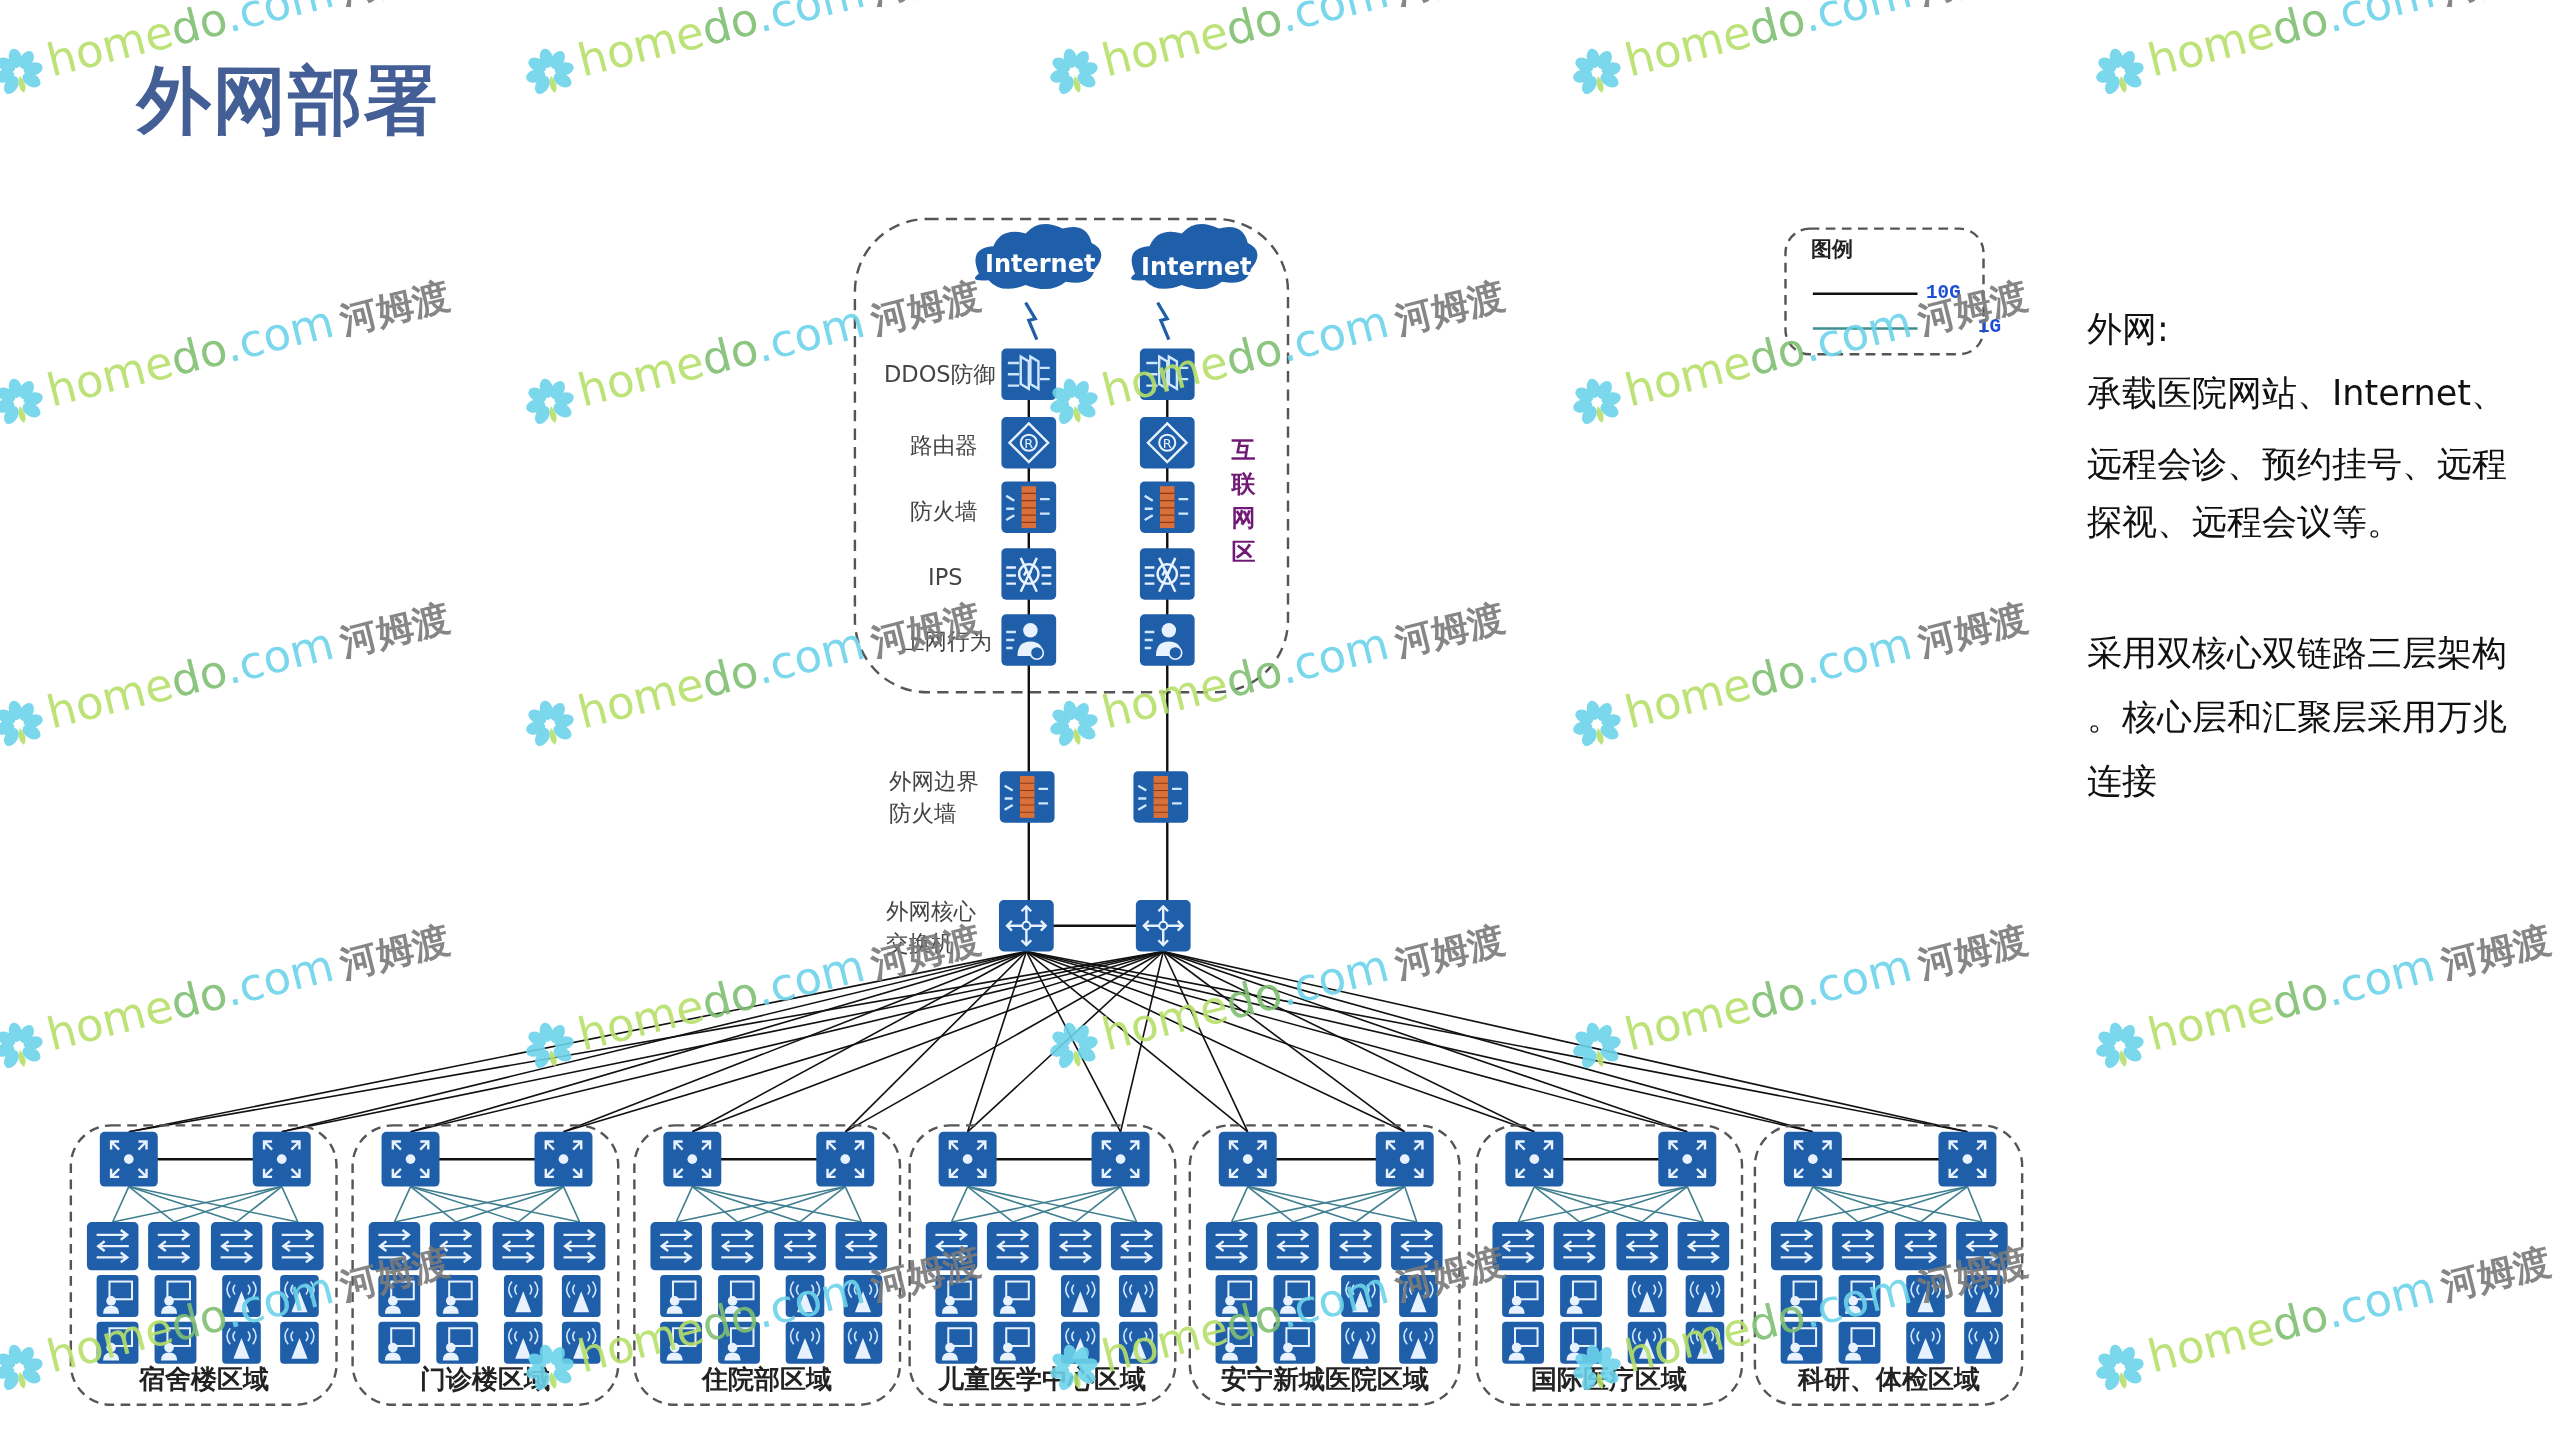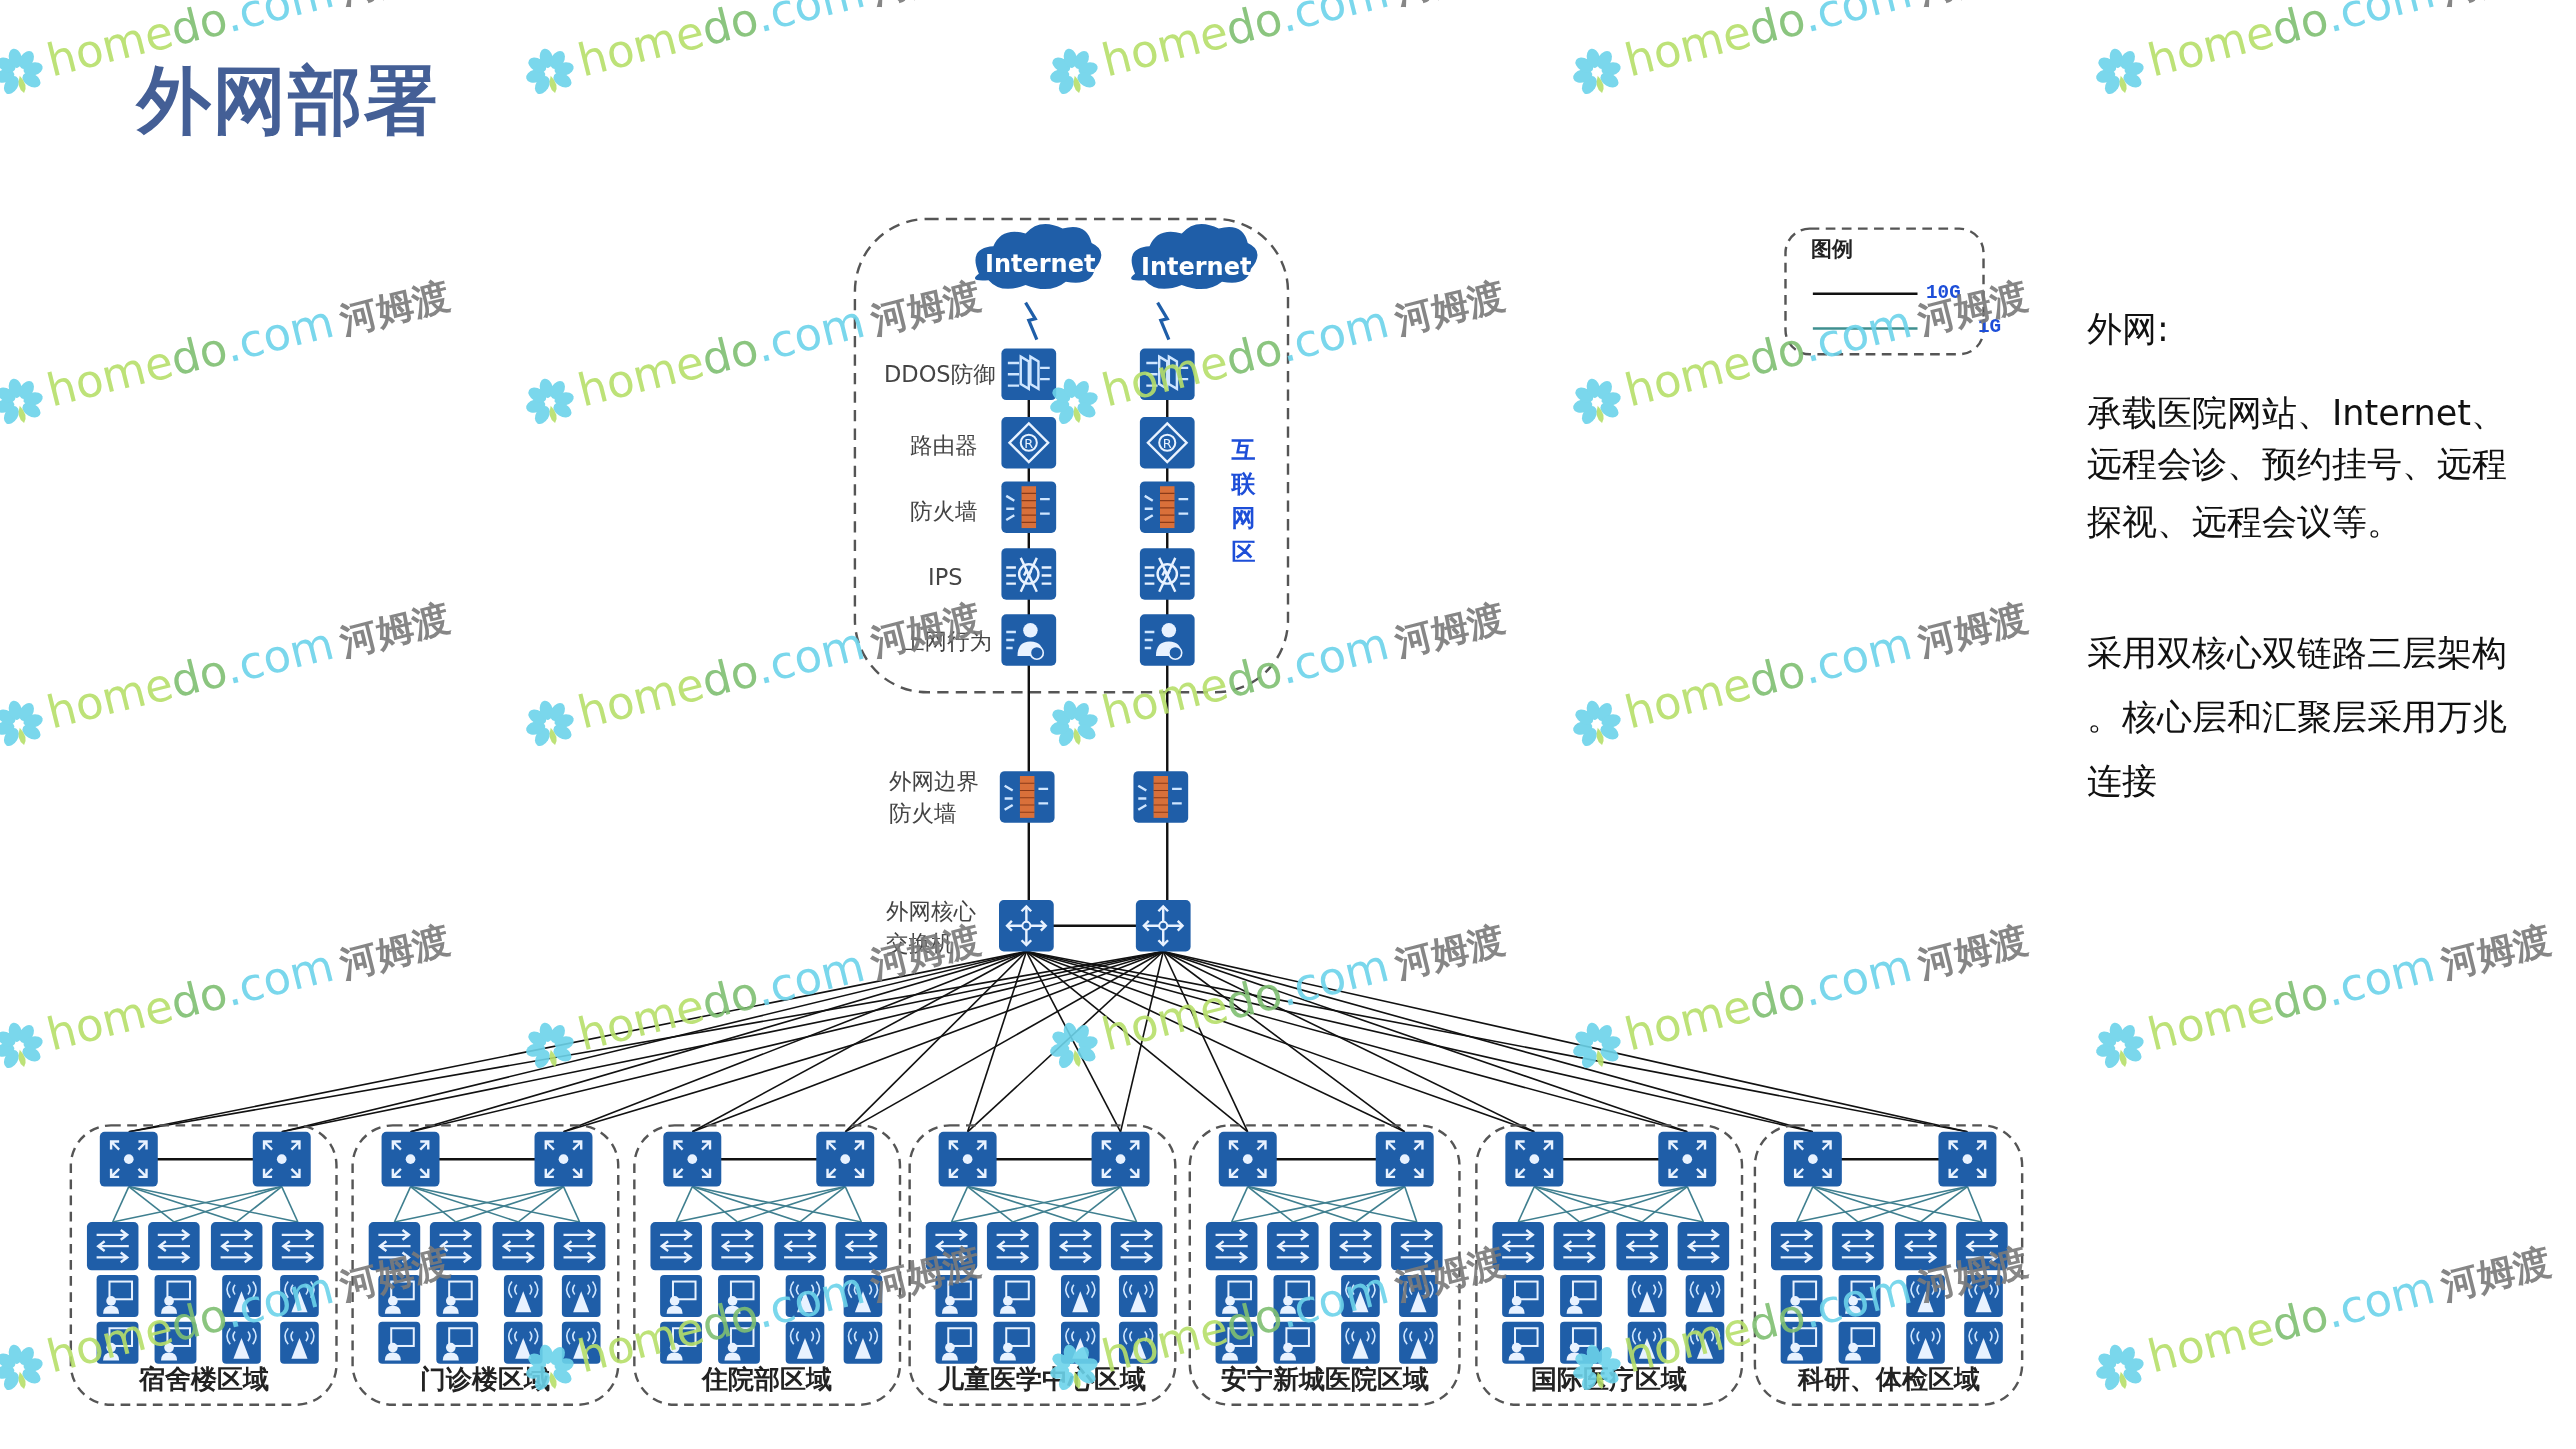--- a/index.html
+++ b/index.html
@@ -2,21 +2,21 @@
 <html style="font-size:13px"><head>
 <meta charset="utf-8">
 <style>
   html,body{margin:0;padding:0;background:#fff;}
   body{width:2576px;height:1449px;position:relative;overflow:hidden;font-family:"DejaVu Sans","Liberation Sans",sans-serif;}
   .abs{position:absolute;}
   #page-title{left:137px;top:52px;font-size:74px;font-weight:bold;color:#445f96;letter-spacing:1.6px;font-family:"DejaVu Sans",sans-serif;}
   #diagram{position:absolute;left:0;top:0;}
   .dev-label{position:absolute;font-size:22.5px;color:#444;font-family:"DejaVu Sans",sans-serif;white-space:nowrap;}
   .zone-label{position:absolute;font-size:26px;color:#222;font-weight:bold;font-family:"DejaVu Sans",sans-serif;white-space:nowrap;transform:translateX(-50%);}
-  #zone-vertical{position:absolute;left:1230px;top:433px;font-size:24px;color:#1d4ed8;width:27px;line-height:34px;text-align:center;font-weight:bold;}
+  #zone-vertical{position:absolute;left:1230px;top:433px;font-size:24px;color:#701a75;width:27px;line-height:34px;text-align:center;font-weight:bold;}
   .right-text{position:absolute;left:2087px;font-size:35px;color:#111;font-family:"DejaVu Sans",sans-serif;white-space:nowrap;}
   .legend-title{position:absolute;left:1811px;top:235px;font-size:21px;font-weight:bold;color:#222;}
   .legend-lab{position:absolute;font-size:19.3px;font-weight:bold;color:#1d4ed8;font-family:Liberation Mono, monospace;}
   .wm{position:absolute;transform:rotate(-14deg);transform-origin:left bottom;white-space:nowrap;font-family:"DejaVu Sans",sans-serif;font-size:45px;pointer-events:none;opacity:0.9;}
   .wm .home{color:#b6df6a;}
   .wm .do{color:#7fbf72;}
   .wm .com{color:#6cd3ea;}
   .wm .cn{color:#7a7a7a;font-weight:bold;font-size:37px;margin-left:8px;}
   .wm .flower{display:inline-block;width:52px;height:52px;vertical-align:middle;margin-right:4.8px;}
 </style>
@@ -379,21 +379,21 @@
     <div class="zone-label" style="left: 204px; top: 1362px;">宿舍楼区域</div>
     <div class="zone-label" style="left: 485px; top: 1362px;">门诊楼区域</div>
     <div class="zone-label" style="left: 767px; top: 1362px; text-align: right;">住院部区域</div>
     <div class="zone-label" style="left: 1042px; top: 1362px;">儿童医学中心区域</div>
     <div class="zone-label" style="left: 1325px; top: 1362px;">安宁新城医院区域</div>
     <div class="zone-label" style="left: 1609px; top: 1362px;">国际医疗区域</div>
     <div class="zone-label" style="left: 1889px; top: 1362px;">科研、体检区域</div>
   </div>
 
 <div class="right-text" style="top:306px;">外网:</div>
-<div class="right-text" style="top:370px;margin-top:20px;">承载医院网站、Internet、</div>
+<div class="right-text" style="top:370px;">承载医院网站、Internet、</div>
 <div class="right-text" style="top:441px;">远程会诊、预约挂号、远程</div>
 <div class="right-text" style="top:499px;">探视、远程会议等。</div>
 <div class="right-text" style="top:630px;">采用双核心双链路三层架构</div>
 <div class="right-text" style="top:694px;">。核心层和汇聚层采用万兆</div>
 <div class="right-text" style="top:758px;">连接</div>
 
 <div id="watermarks">
     <div class="wm" style="left: 0px; top: 48px;"><svg class="flower" viewBox="-32 -32 64 64">
         <g fill="#6cd3ea">
           <ellipse cx="0" cy="-18" rx="8" ry="12" transform="rotate(-135)"></ellipse>

